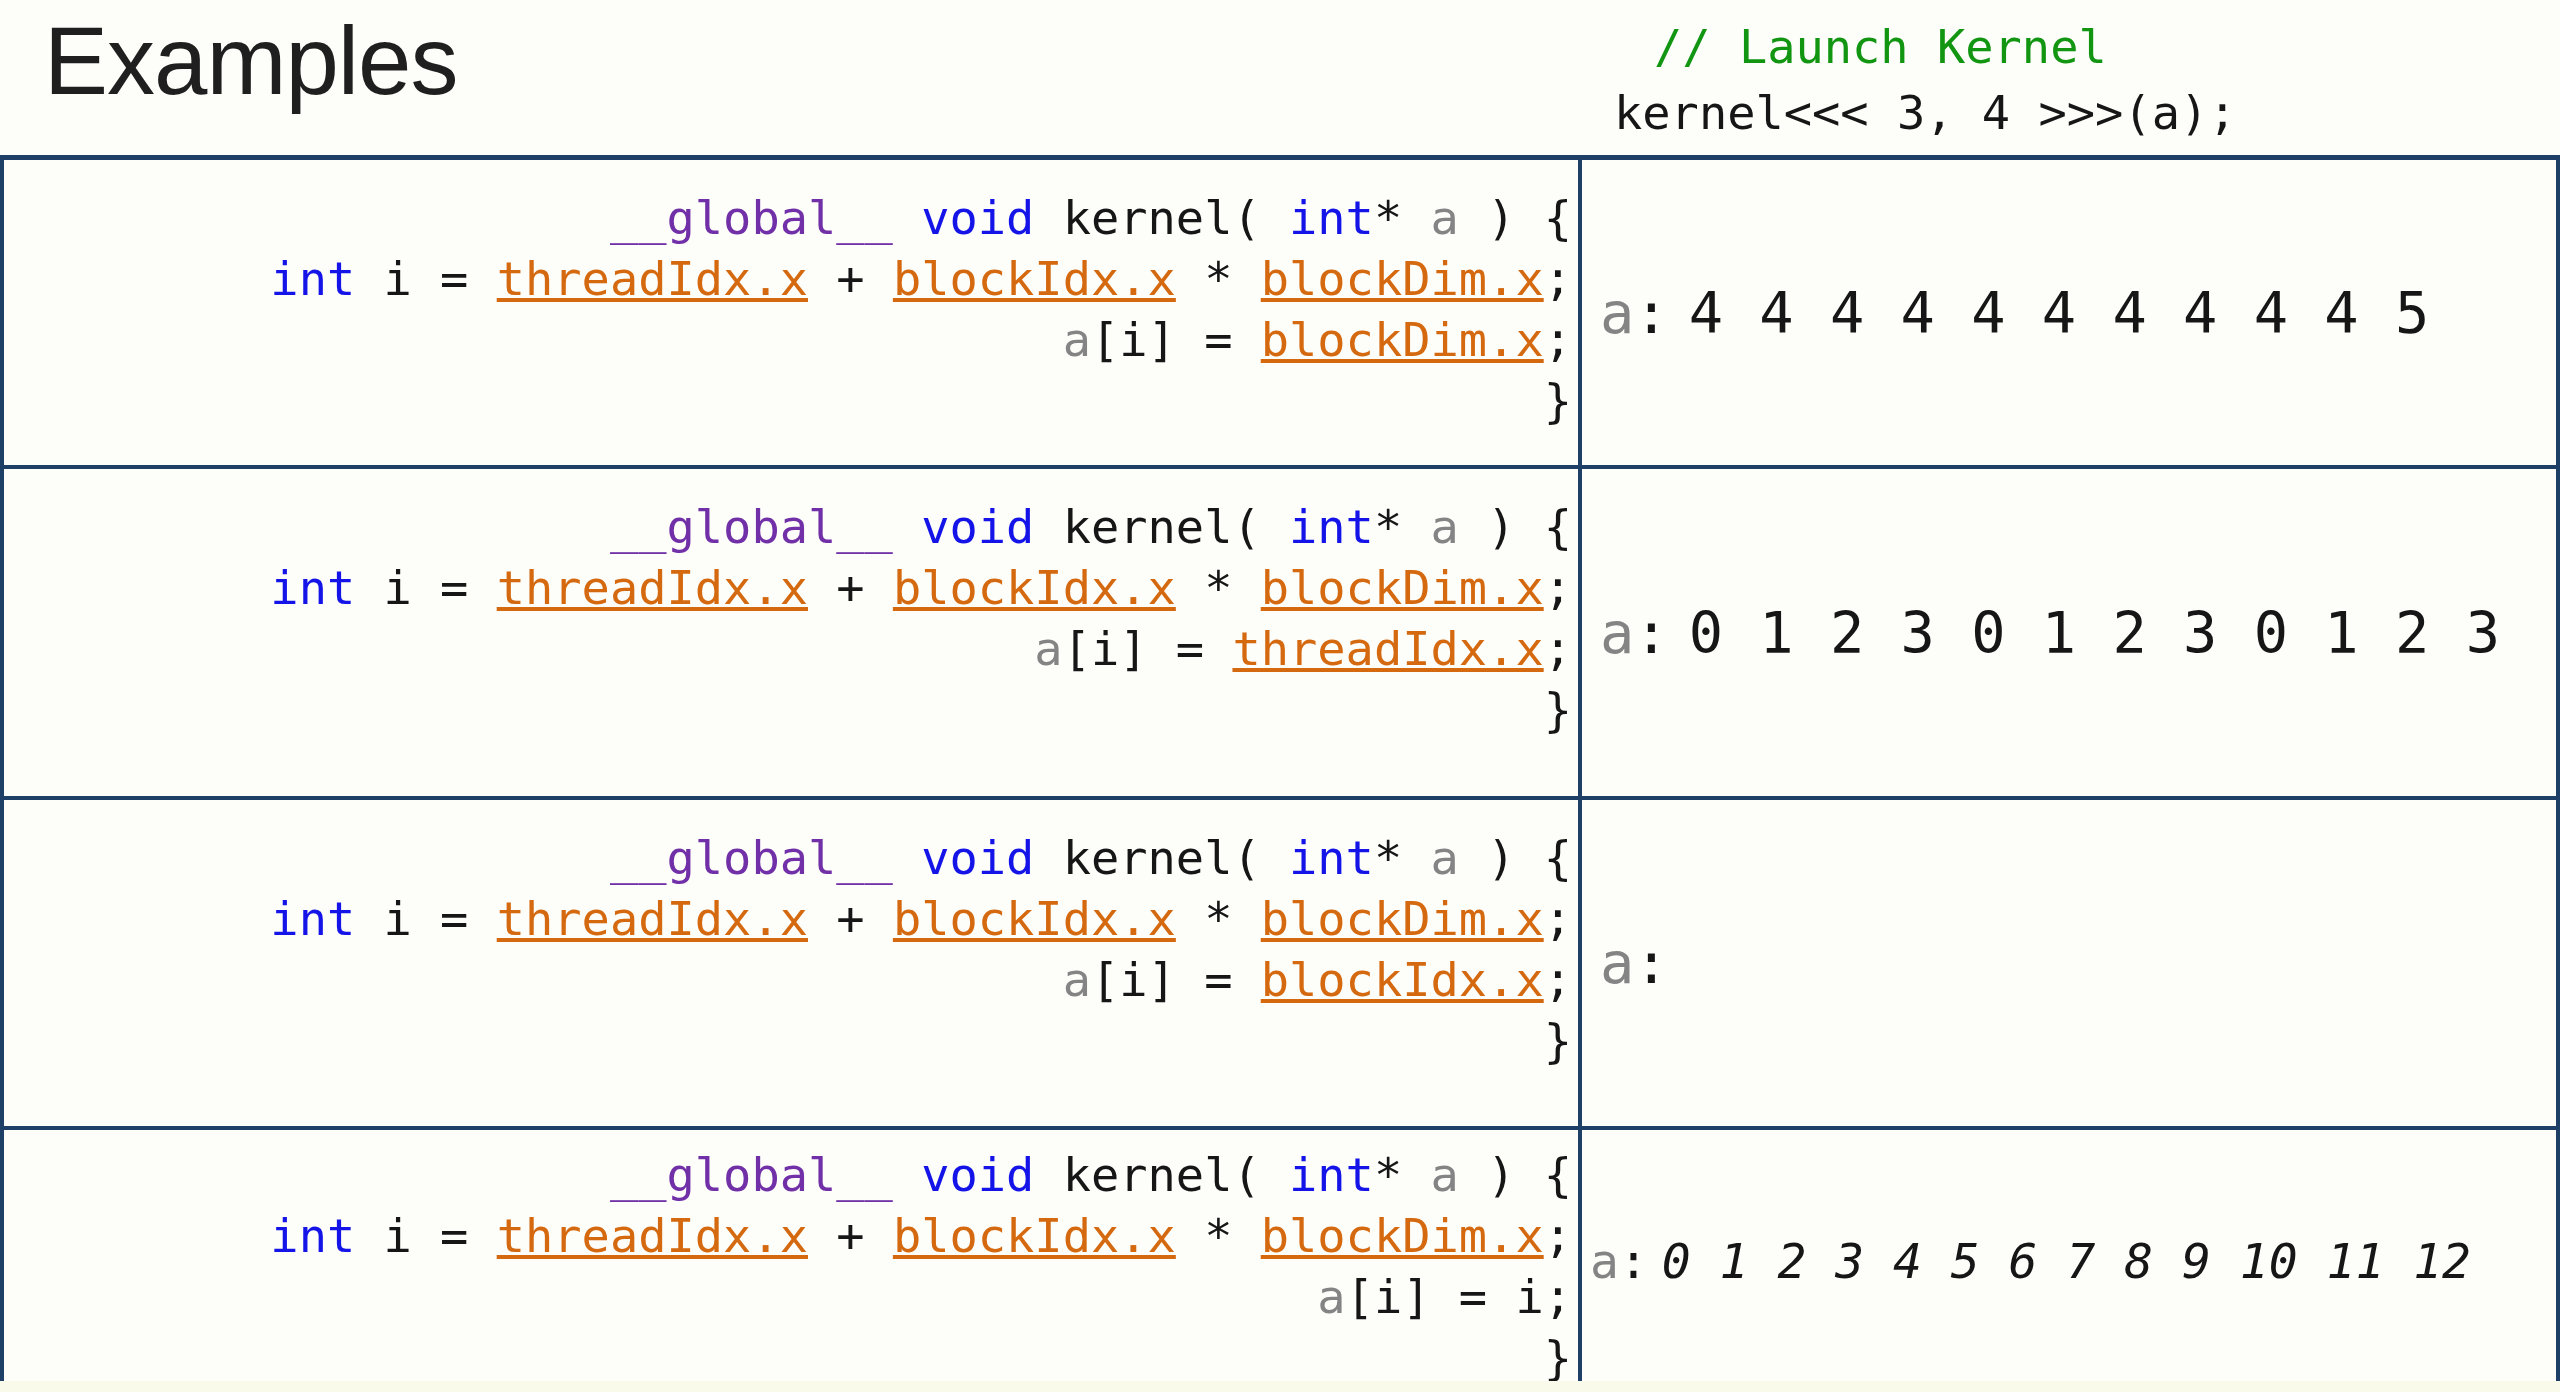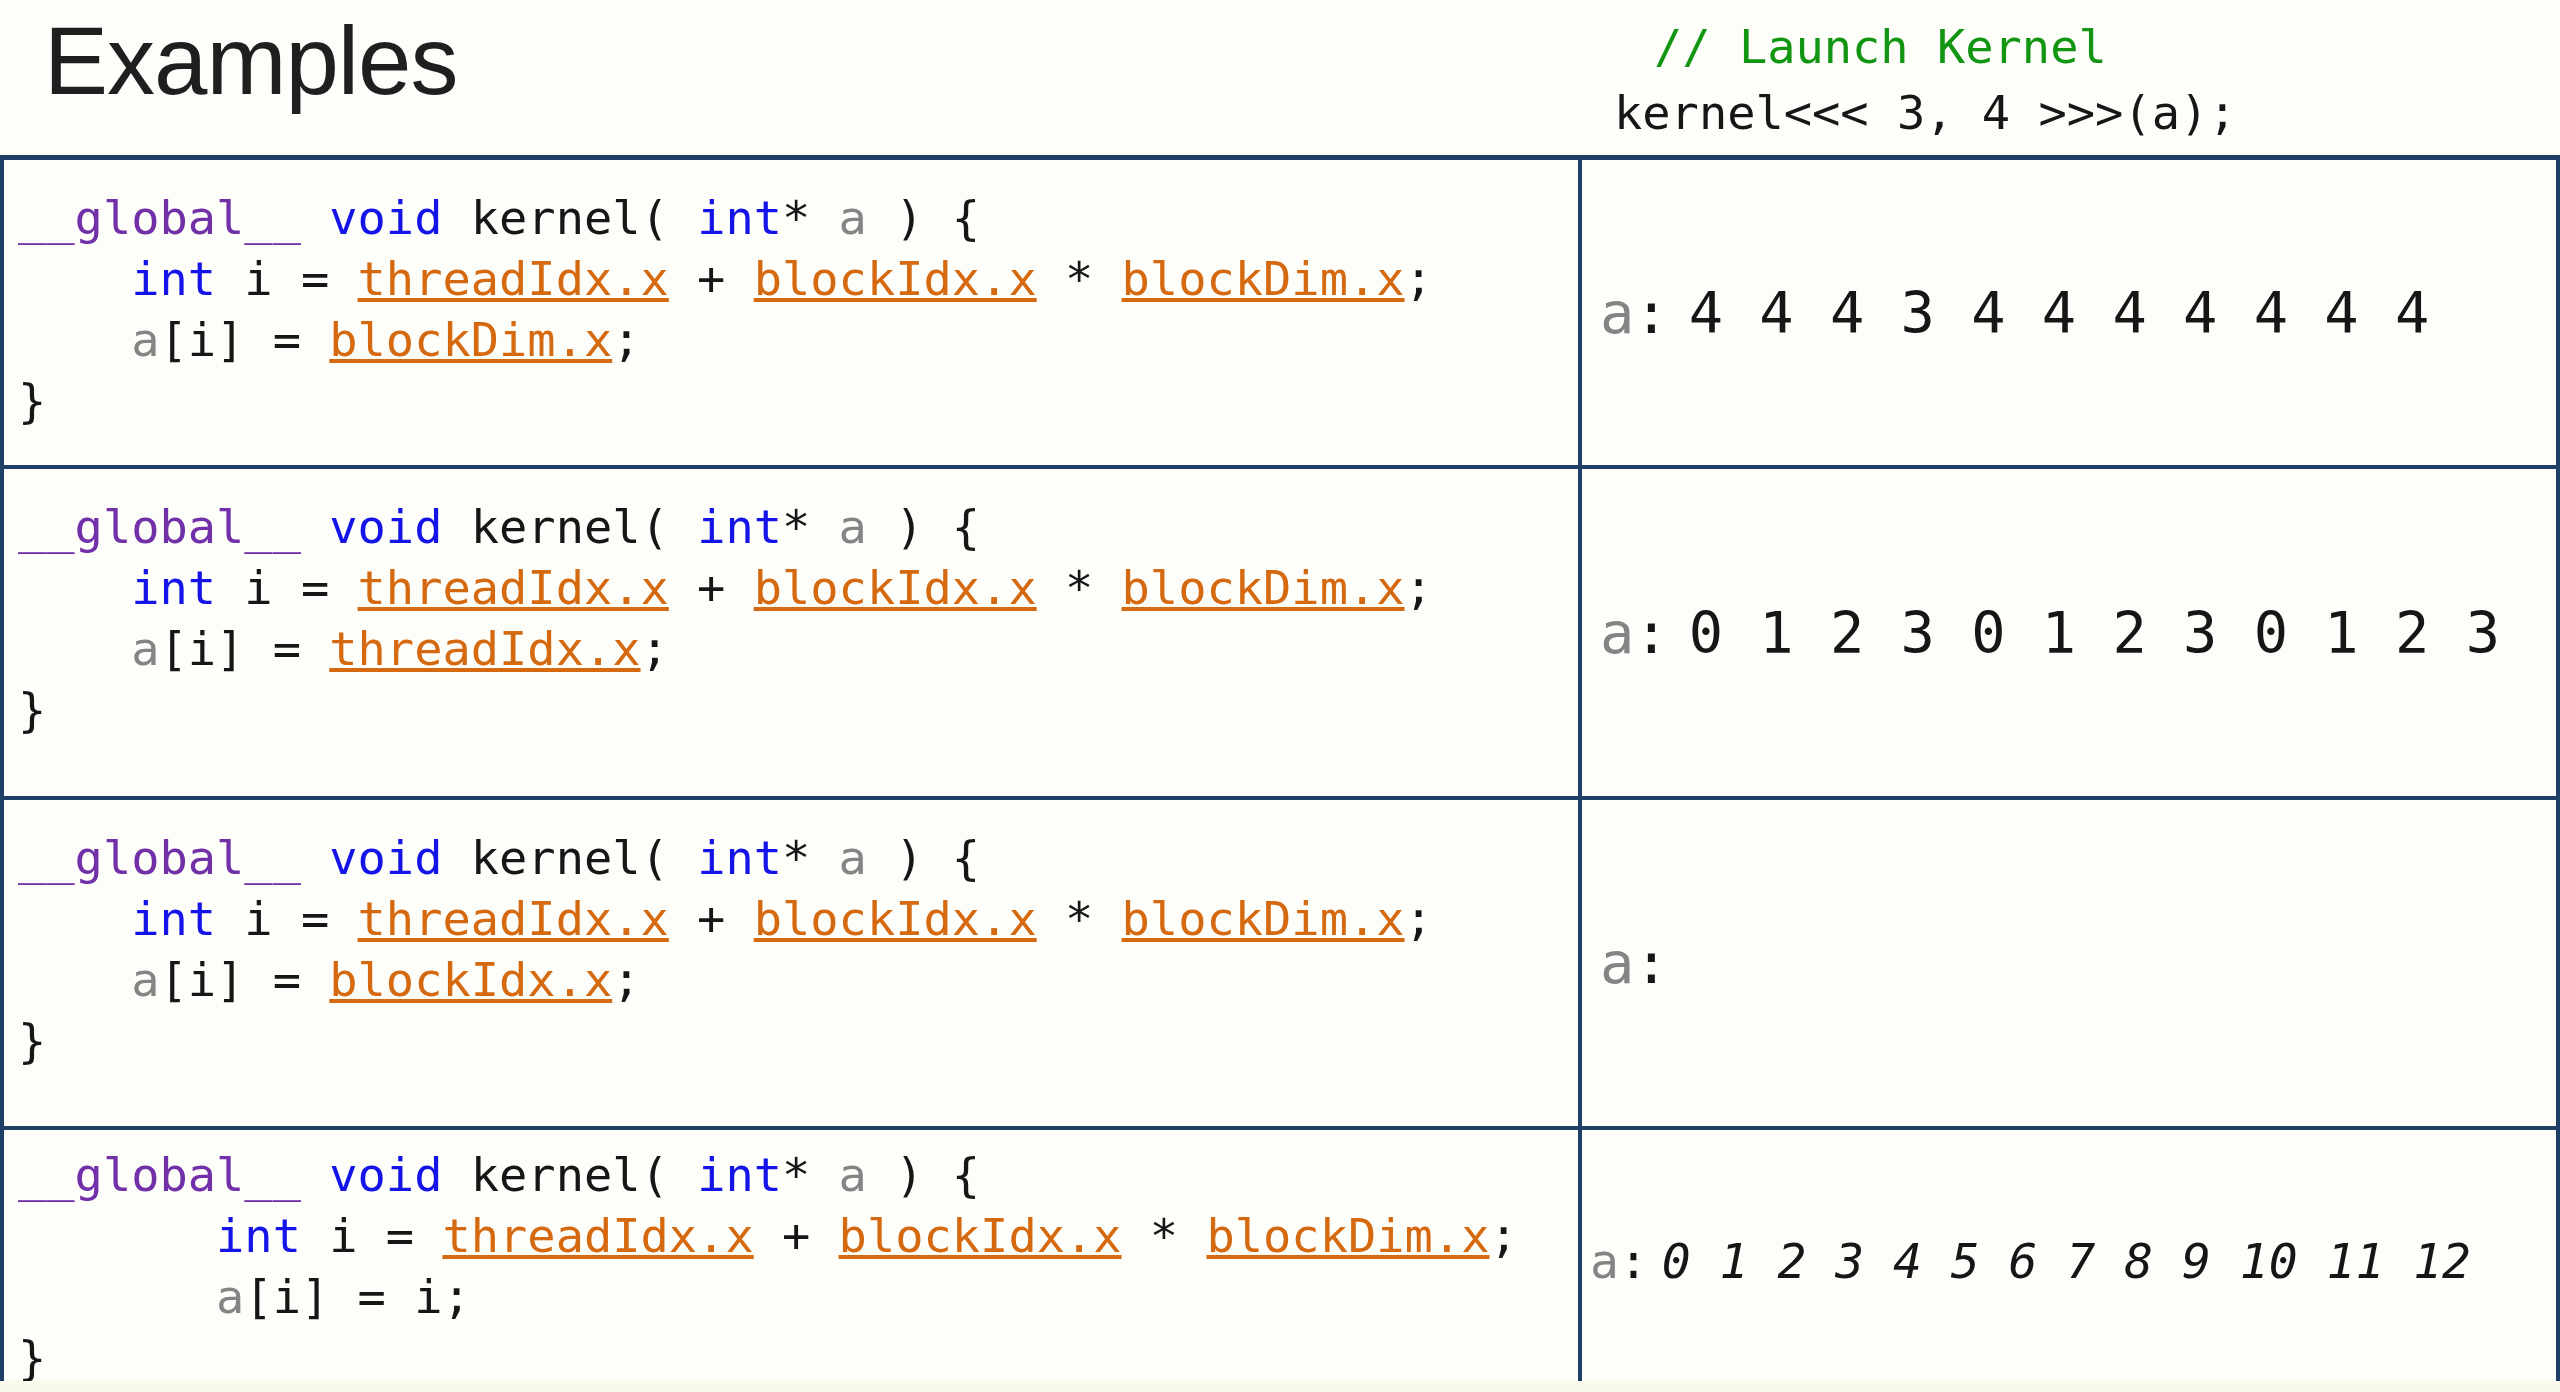--- a/index.html
+++ b/index.html
@@ -51,20 +51,21 @@
     display:grid;
     grid-template-columns:1578px auto;
     border-bottom:4px solid var(--navy);
     min-height:0;
   }
   .t-row:last-child{border-bottom:none;}
   .code-cell{
     border-right:4px solid var(--navy);
     padding:27px 6px 0 14px;
     overflow:hidden;
+    text-align:right;
   }
   .t-row:nth-child(4) .code-cell{padding-top:14px;}
   pre.code{
     font-family:"DejaVu Sans Mono", "Liberation Mono", monospace;
     font-size:47px;line-height:61px;
     color:var(--ink);
     white-space:pre;
   }
   .tk-pln{color:var(--ink);}
   .tk-kw{color:var(--blue);}
@@ -100,21 +101,21 @@
   <pre class="launch"><span class="comment">// Launch Kernel</span>
 <span>kernel&lt;&lt;&lt; 3, 4 &gt;&gt;&gt;(a);</span></pre>
 
   <div class="examples-table">
 
     <div class="t-row">
       <div class="code-cell">
         <pre class="code"><div><span class="tk-mod">__global__</span><span class="tk-pln"> </span><span class="tk-kw">void</span><span class="tk-pln"> kernel( </span><span class="tk-kw">int</span><span class="tk-pln">* </span><span class="tk-prm">a</span><span class="tk-pln"> ) {</span></div><div><span class="tk-pln">    </span><span class="tk-kw">int</span><span class="tk-pln"> i = </span><span class="tk-bi">threadIdx.x</span><span class="tk-pln"> + </span><span class="tk-bi">blockIdx.x</span><span class="tk-pln"> * </span><span class="tk-bi">blockDim.x</span><span class="tk-pln">;</span></div><div><span class="tk-pln">    </span><span class="tk-prm">a</span><span class="tk-pln">[i] = </span><span class="tk-bi">blockDim.x</span><span class="tk-pln">;</span></div><div><span class="tk-pln">}</span></div></pre>
       </div>
       <div class="out-cell">
-        <span class="out-label">a</span><span class="out-colon">:</span><span class="out-values">4 4 4 3 4 4 4 4 4 4 4</span>
+        <span class="out-label">a</span><span class="out-colon">:</span><span class="out-values">4 4 4 4 4 4 4 4 4 4 5</span>
       </div>
     </div>
 
     <div class="t-row">
       <div class="code-cell">
         <pre class="code"><div><span class="tk-mod">__global__</span><span class="tk-pln"> </span><span class="tk-kw">void</span><span class="tk-pln"> kernel( </span><span class="tk-kw">int</span><span class="tk-pln">* </span><span class="tk-prm">a</span><span class="tk-pln"> ) {</span></div><div><span class="tk-pln">    </span><span class="tk-kw">int</span><span class="tk-pln"> i = </span><span class="tk-bi">threadIdx.x</span><span class="tk-pln"> + </span><span class="tk-bi">blockIdx.x</span><span class="tk-pln"> * </span><span class="tk-bi">blockDim.x</span><span class="tk-pln">;</span></div><div><span class="tk-pln">    </span><span class="tk-prm">a</span><span class="tk-pln">[i] = </span><span class="tk-bi">threadIdx.x</span><span class="tk-pln">;</span></div><div><span class="tk-pln">}</span></div></pre>
       </div>
       <div class="out-cell">
         <span class="out-label">a</span><span class="out-colon">:</span><span class="out-values">0 1 2 3 0 1 2 3 0 1 2 3</span>
       </div>

